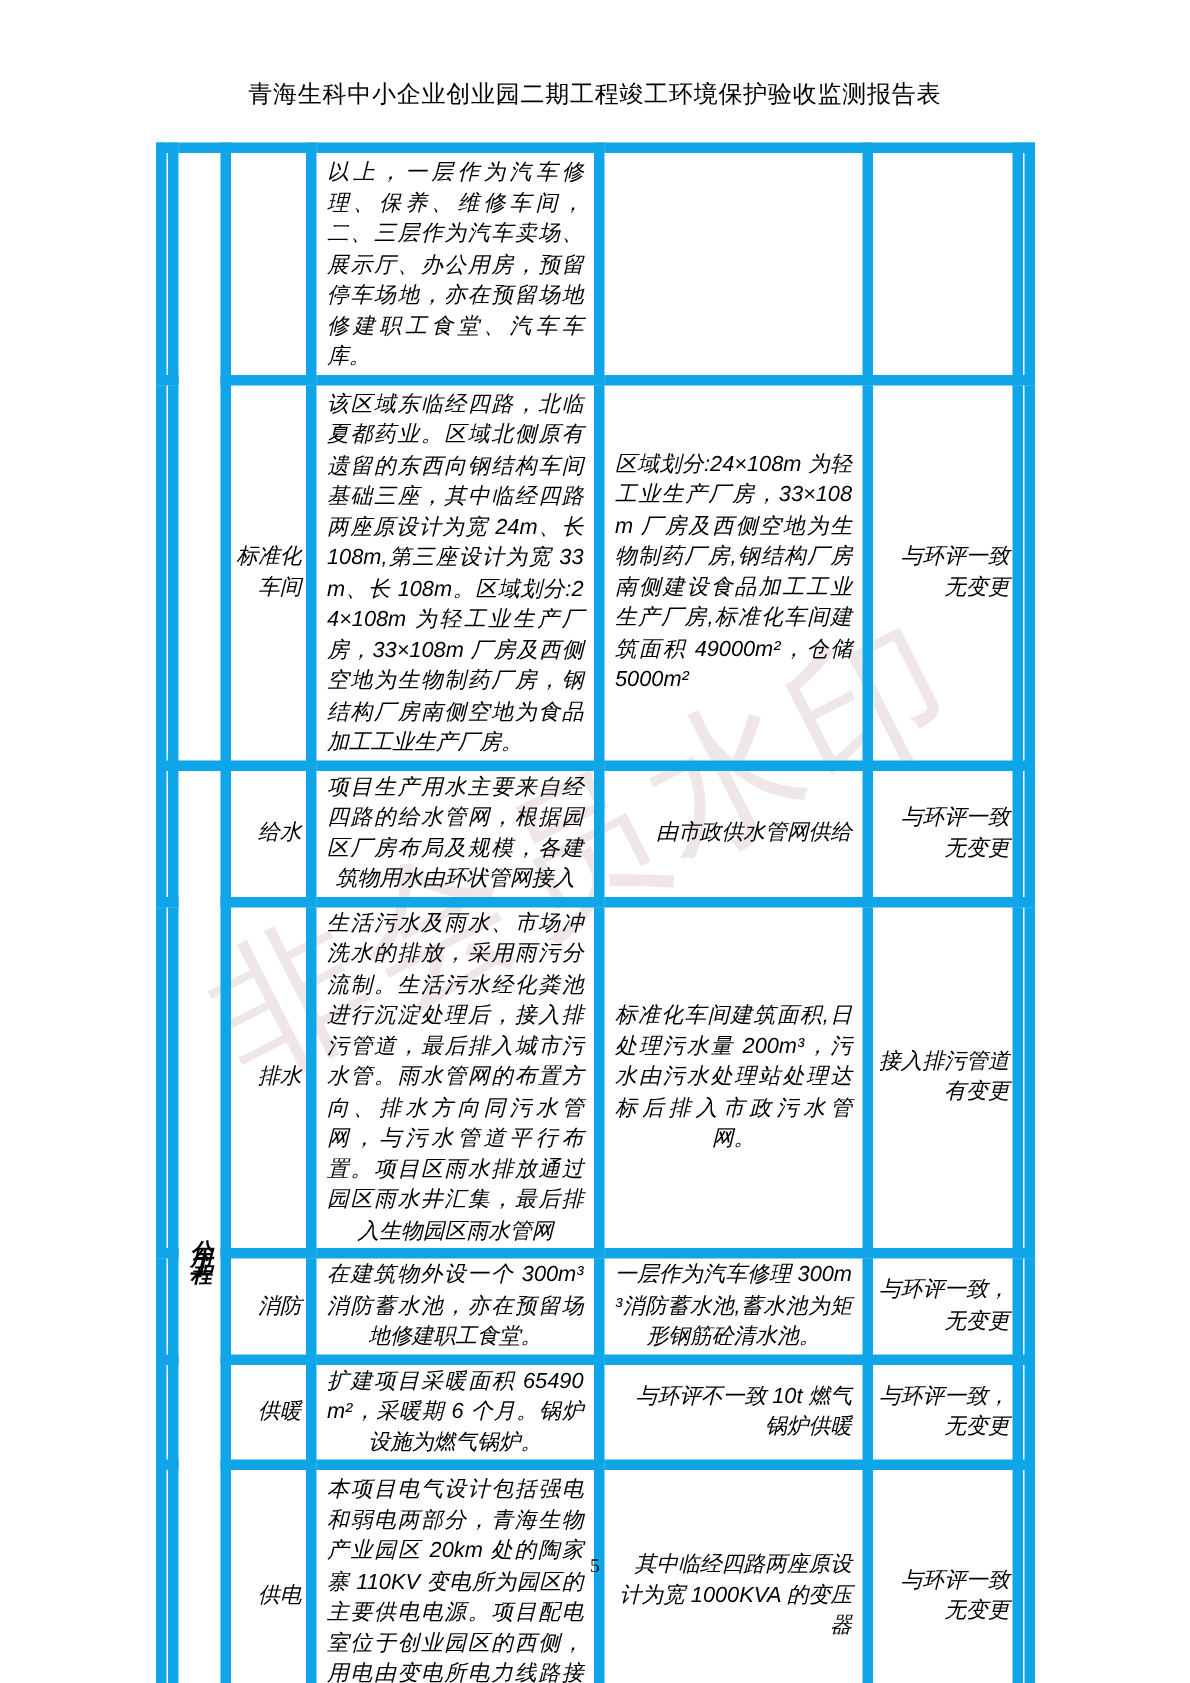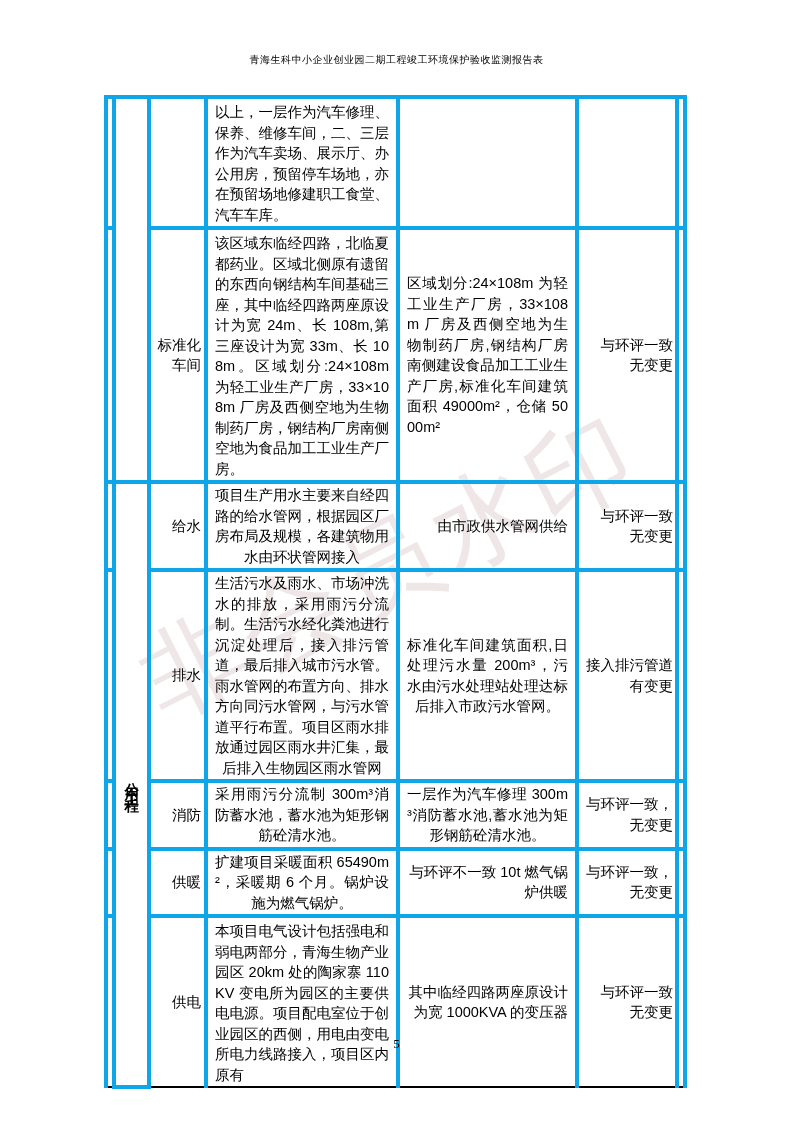--- a/index.html
+++ b/index.html
@@ -8,21 +8,21 @@
     background:#ffffff;
     position:relative;
     font-family:"Liberation Sans","DejaVu Sans",sans-serif;
     color:#000;
     overflow:hidden;
   }
   .doc-title{
     position:absolute;
     top:53px;left:0;width:793px;
     text-align:center;
-    font-size:10px;
+    font-size:16px;
     letter-spacing:0.5px;
     color:#000;
     z-index:2;
   }
   .watermark{
     position:absolute;
     left:390px;top:568px;
     transform:translate(-50%,-50%) rotate(-27deg);
     font-size:102px;
     letter-spacing:6px;
@@ -34,28 +34,29 @@
   .report-table{
     position:absolute;
     left:104px;top:95px;
     z-index:1;
     border-collapse:collapse;
     table-layout:fixed;
     width:579px;
     background:transparent;
   }
   .report-table td{
-    border:4px solid #0ea5e9;
+    border:7px solid #0ea5e9;
     padding:1px 7px;
     font-size:14.5px;
     line-height:20.5px;
     vertical-align:middle;
     word-break:break-all;
     overflow:hidden;
     background:transparent;
+    font-style:italic;
   }
   .report-table tr:last-child td{border-bottom:2.5px solid #000;}
   td.sp{padding:0;}
   td.cell-group{
     text-align:center;
     font-weight:bold;
     padding:0;
   }
   .vtext{
     writing-mode:vertical-rl;
@@ -157,21 +158,21 @@
       <td class="cell-label">排水</td>
       <td class="cell-center-last">生活污水及雨水、市场冲洗水的排放，采用雨污分流制。生活污水经化粪池进行沉淀处理后，接入排污管道，最后排入城市污水管。雨水管网的布置方向、排水方向同污水管网，与污水管道平行布置。项目区雨水排放通过园区雨水井汇集，最后排入生物园区雨水管网</td>
       <td class="cell-center-last">标准化车间建筑面积,日处理污水量 200m³，污水由污水处理站处理达标后排入市政污水管网。</td>
       <td class="cell-conclusion">接入排污管道
 有变更</td>
       <td class="sp"></td>
     </tr>
     <tr style="height:61px">
       <td class="sp"></td>
       <td class="cell-label">消防</td>
-      <td class="cell-center-last">采用雨污分流制 300m³消防蓄水池，蓄水池为矩形钢筋砼清水池。</td>
+      <td class="cell-center-last">在建筑物外设一个 300m³消防蓄水池，亦在预留场地修建职工食堂。</td>
       <td class="cell-center-last">一层作为汽车修理 300m³消防蓄水池,蓄水池为矩形钢筋砼清水池。</td>
       <td class="cell-conclusion">与环评一致，
 无变更</td>
       <td class="sp"></td>
     </tr>
     <tr style="height:66px">
       <td class="sp"></td>
       <td class="cell-label">供暖</td>
       <td class="cell-center-last">扩建项目采暖面积 65490m²，采暖期 6 个月。锅炉设施为燃气锅炉。</td>
       <td class="cell-center">与环评不一致 10t 燃气锅炉供暖</td>

